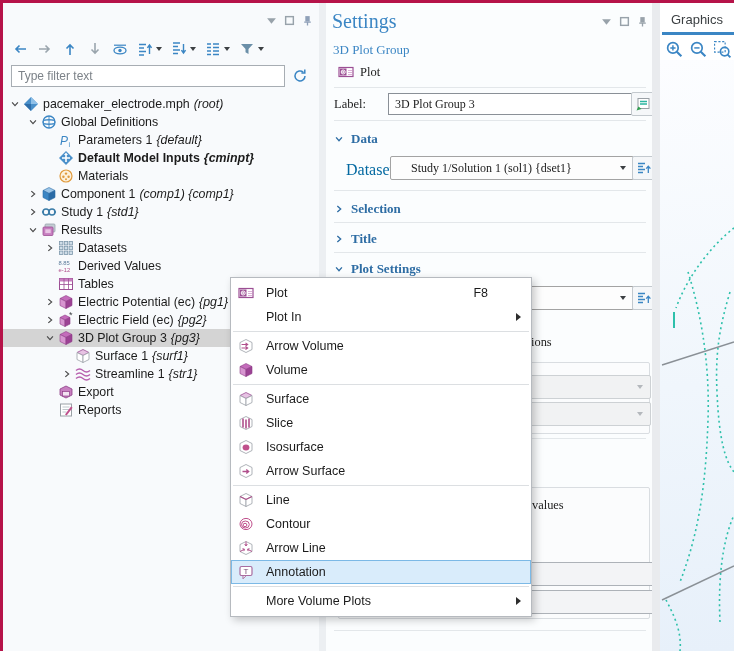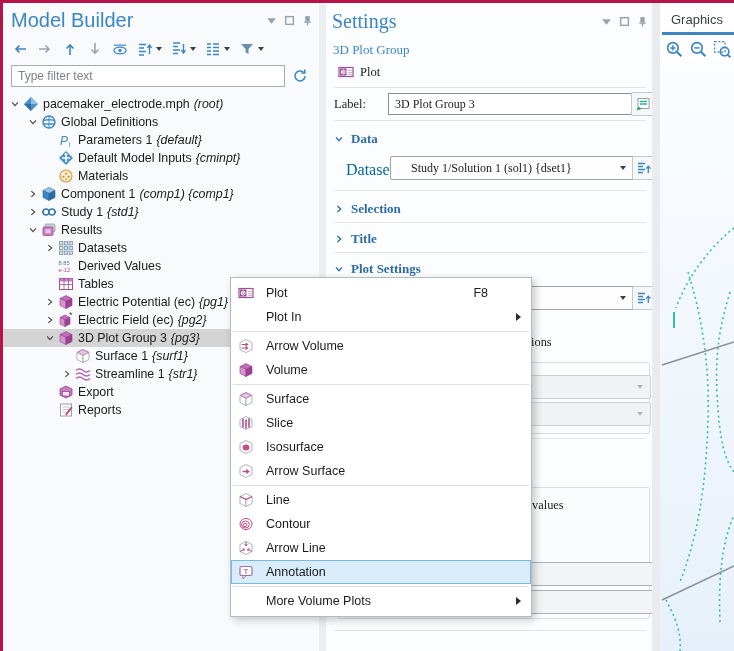--- a/index.html
+++ b/index.html
@@ -80,21 +80,20 @@
   .m-item.hl{background:#d9ecfb;box-shadow:inset 0 0 0 1px #7cb9e6}
 </style>
 </head>
 <body>
 
 <div class="frame-top"></div>
 <div class="frame-left"></div>
 
 <div id="model-builder">
   <div class="panel-head">
-    <span class="panel-title">Model Builder</span>
     <span class="win-btns">
       <span class="icon">
           <svg viewBox="0 0 10 10">
             <polygon points="1,3 9,3 5,8" fill="#98a2aa"></polygon>
           </svg>
         </span>
       <span class="icon">
           <svg viewBox="0 0 10 10">
             <rect x="1.5" y="1.5" width="7" height="7" fill="none" stroke="#98a2aa" stroke-width="1.3"></rect>
           </svg>
@@ -225,21 +224,21 @@
         <span class="exp"></span>
         <span class="icon">
           <svg viewBox="0 0 16 16">
             <text x="2" y="12.5" font-size="12" font-style="italic" fill="#3b86c4" font-family="sans-serif">P</text>
             <text x="10.5" y="14.5" font-size="7" fill="#3b86c4" font-family="sans-serif">i</text>
           </svg>
         </span>
         <span class="t-label">Parameters 1</span>
         <span class="t-tag">{default}</span>
       </div>
-      <div class="tree-row" style="padding-left: 40px;">
+      <div class="tree-row" style="padding-left: 40px; font-weight: bold;">
         <span class="exp"></span>
         <span class="icon">
           <svg viewBox="0 0 16 16">
             <polygon points="8,1 15,8 8,15 1,8" fill="#4a90ca"></polygon>
             <path d="M8 4v8M4 8h8" stroke="#fff" stroke-width="1.6"></path>
             <polygon points="8,2.5 10,5 6,5" fill="#fff"></polygon>
           </svg>
         </span>
         <span class="t-label">Default Model Inputs</span>
         <span class="t-tag">{cminpt}</span>

